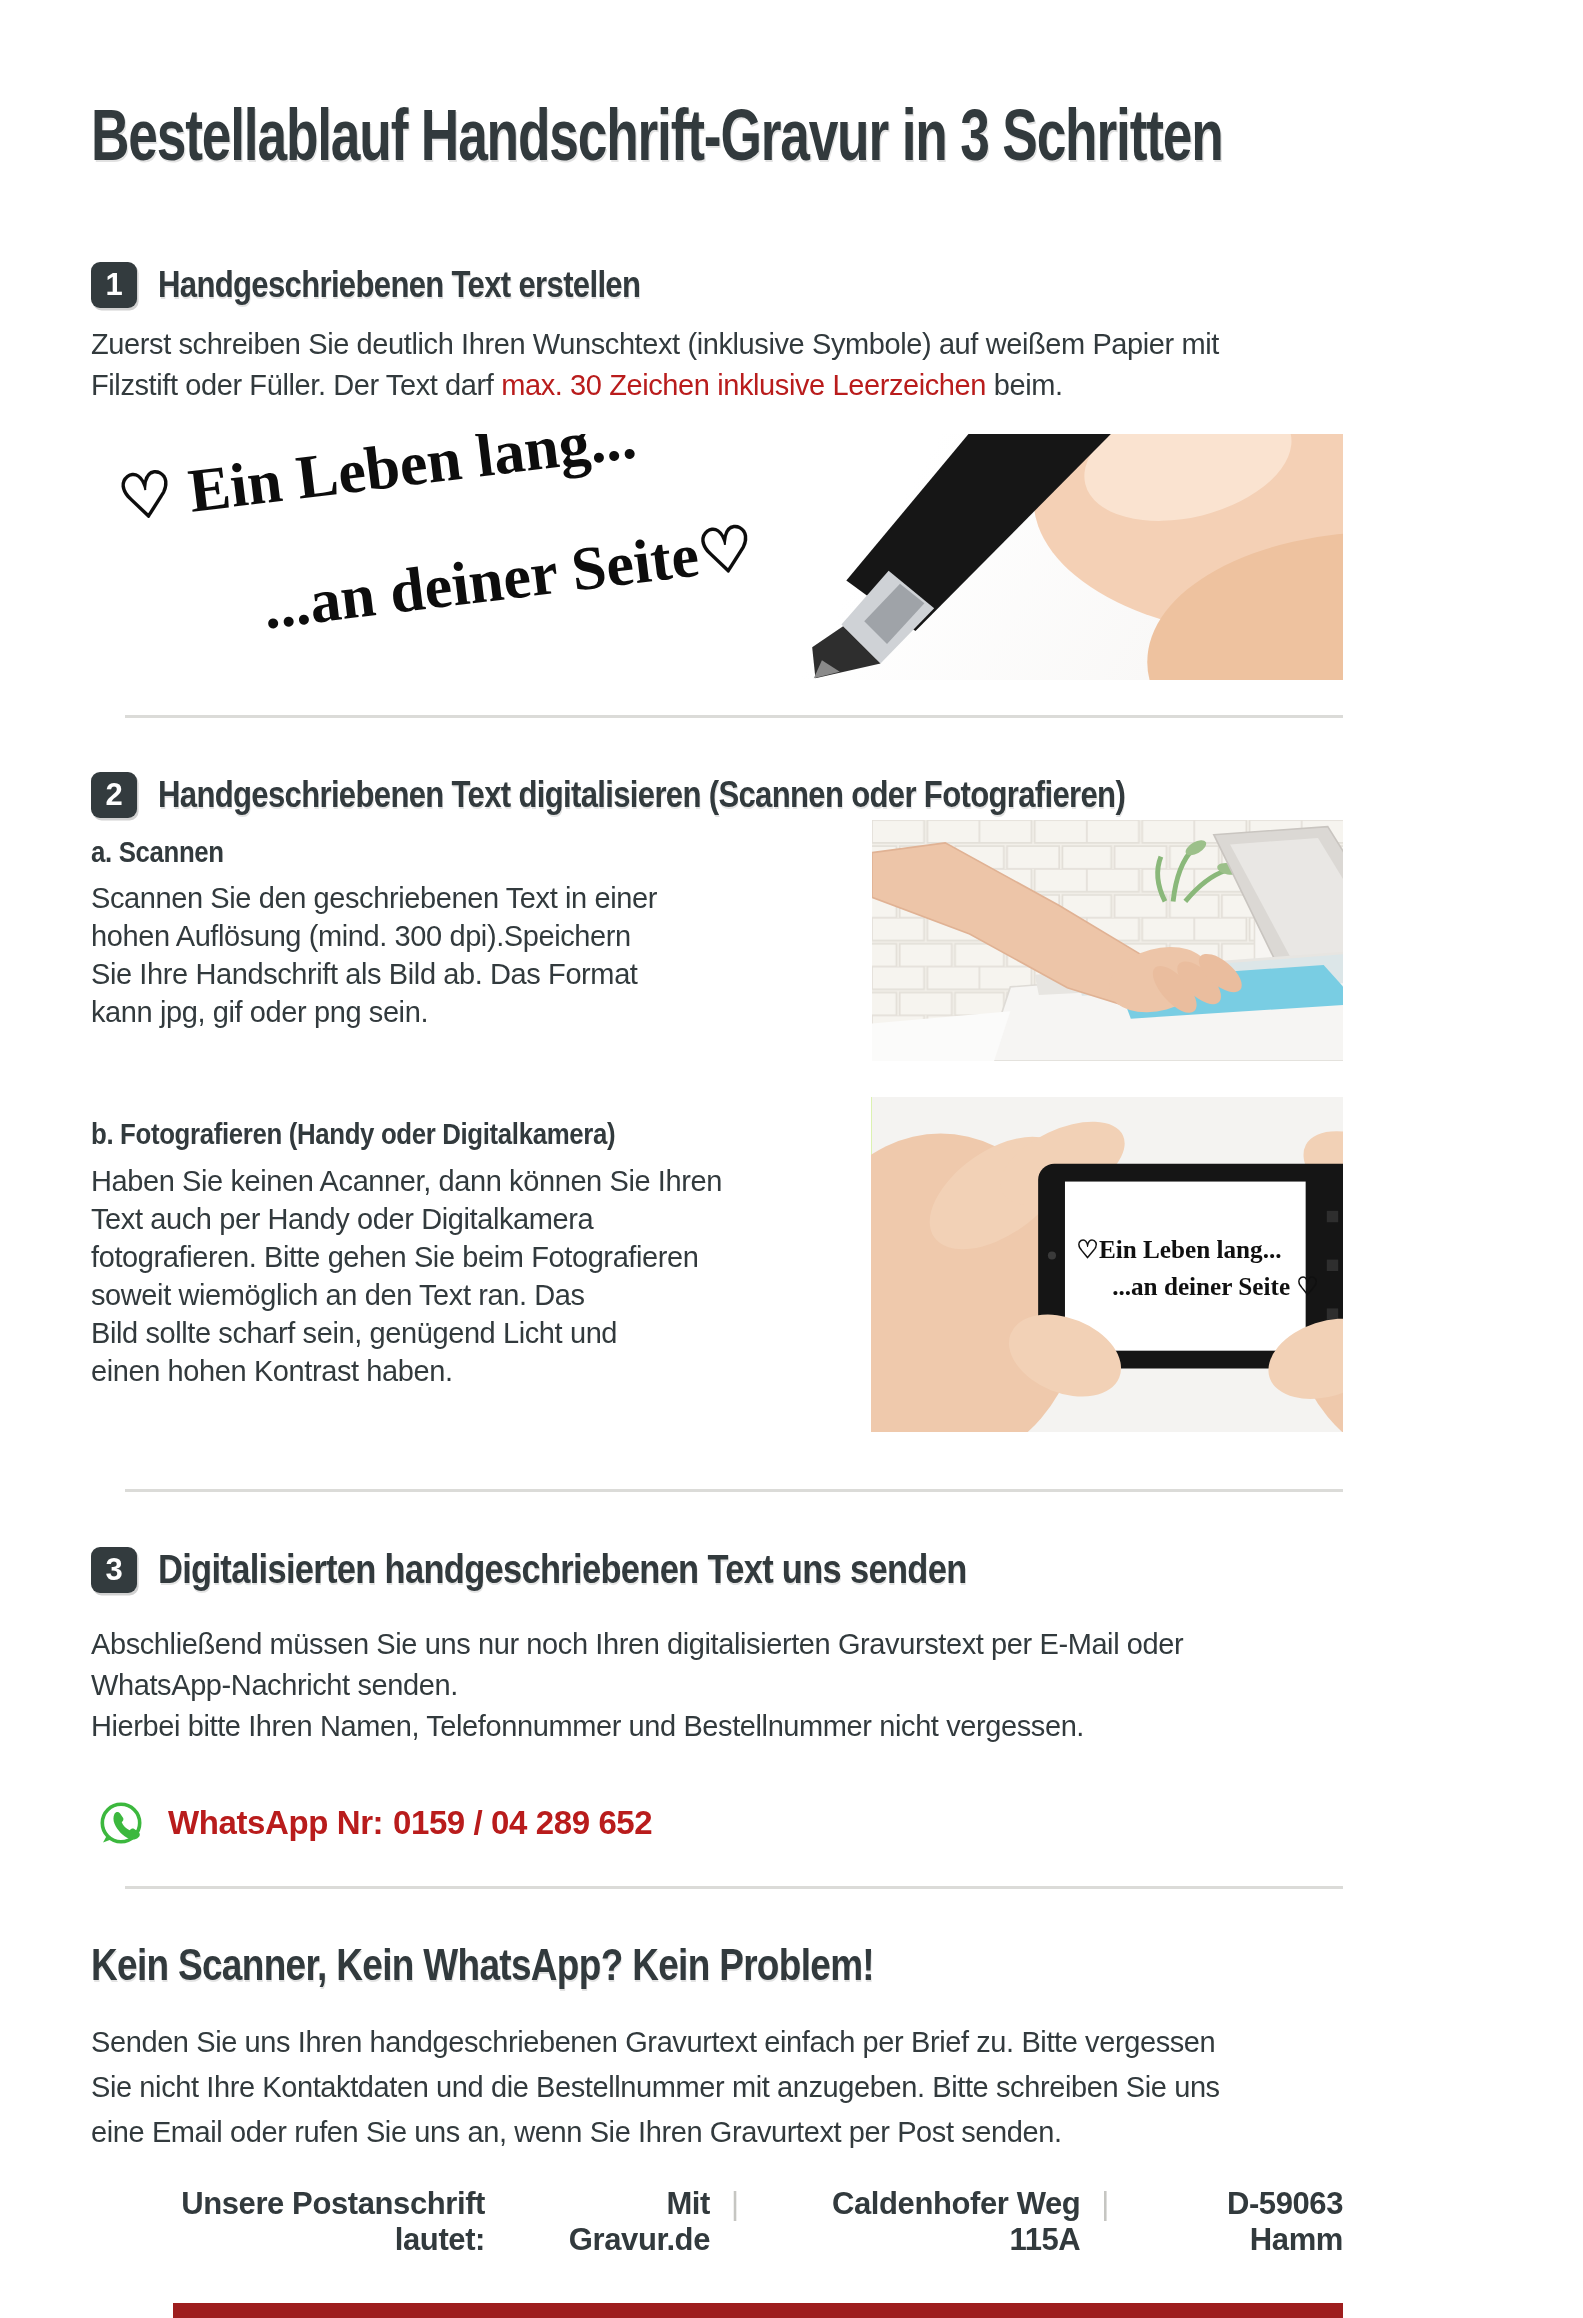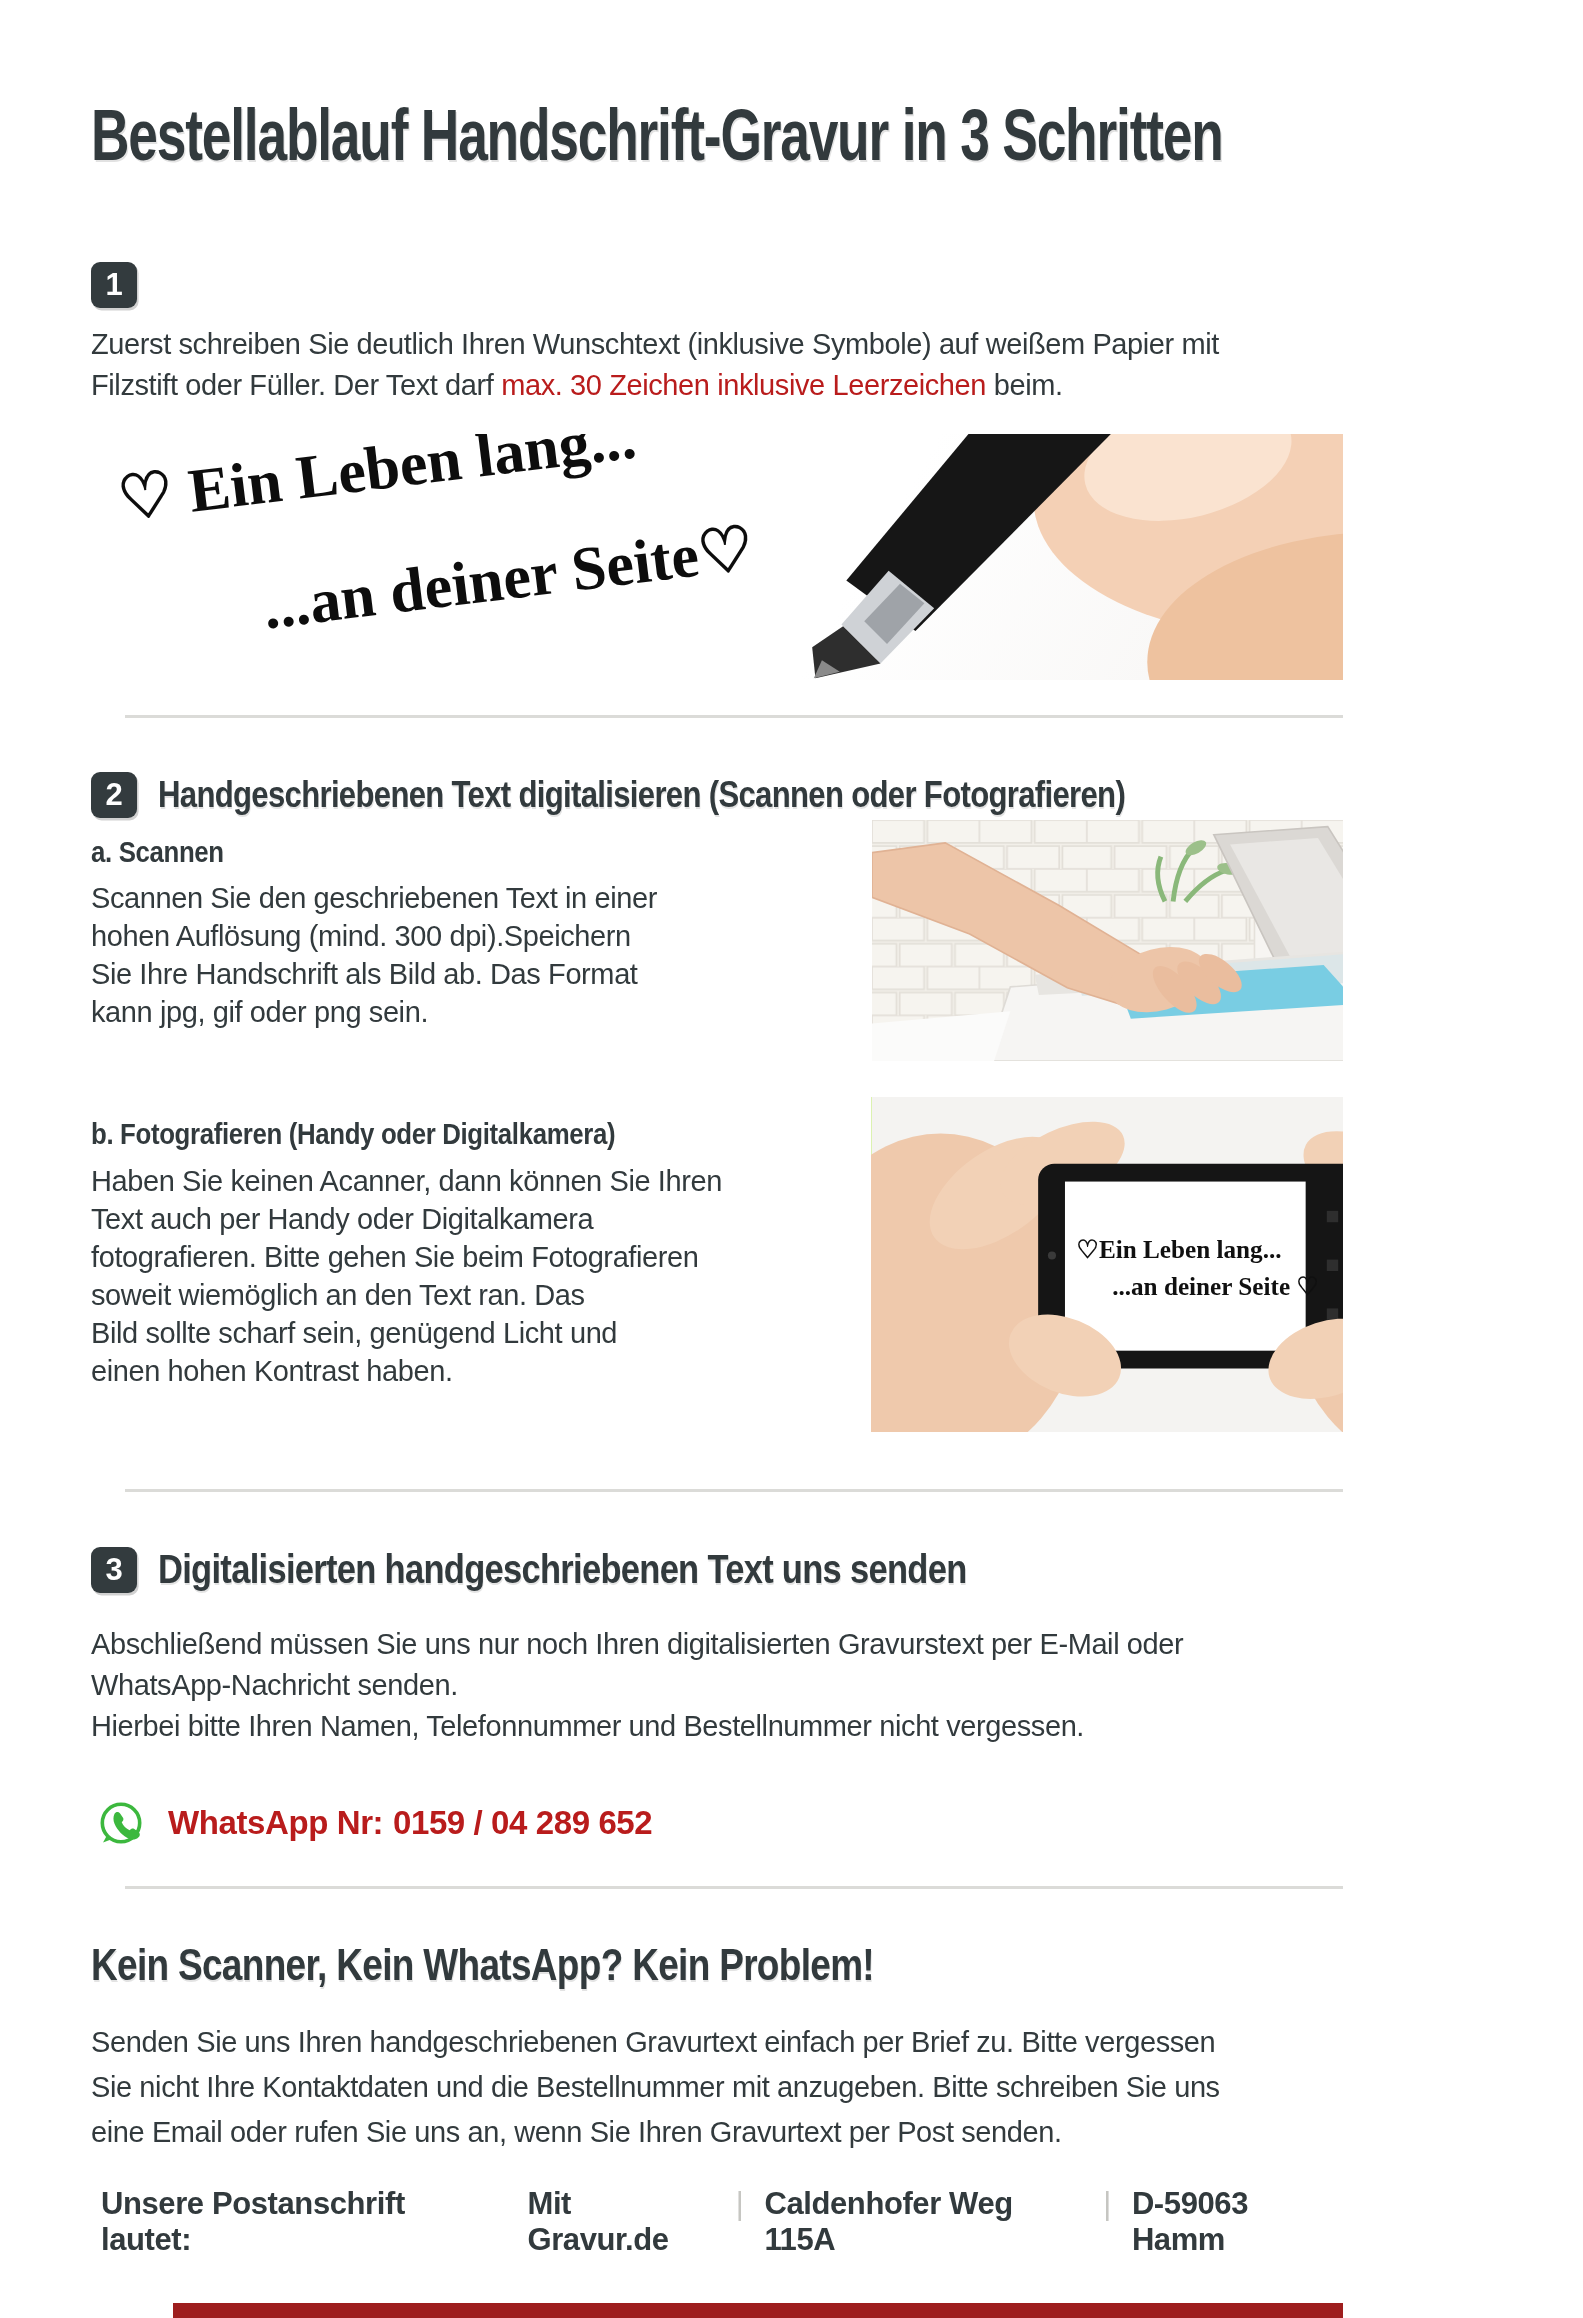--- a/index.html
+++ b/index.html
@@ -71,20 +71,23 @@
 <body>
 
 <div class="page">
 
   <h1 class="abs page-title" style="margin:0;">
     <span class="cond">Bestellablauf Handschrift-Gravur in 3 Schritten</span>
   </h1>
 
   <div class="abs step-row" style="left:91px;top:262px;">
     <div class="badge">1</div>
+    <div class="step-heading">
+      <span class="cond">Handgeschriebenen Text erstellen</span>
+    </div>
   </div>
   <div class="abs body-text" style="left:91px;top:324px;width:1384px;"><span>Zuerst schreiben Sie deutlich Ihren Wunschtext (inklusive Symbole) auf weißem Papier mit
 Filzstift oder Füller. Der Text darf </span><span class="red">max. 30 Zeichen inklusive Leerzeichen</span><span> beim.</span></div>
 
   <div class="abs photo photo1">
     <div class="hw hw-line1">♡ Ein Leben lang...</div>
     <div class="hw hw-line2">...an deiner Seite♡</div>
     <svg width="732" height="246" viewBox="0 0 900 302" style="position:absolute;right:0;top:0;">
       <ellipse cx="640" cy="80" rx="310" ry="170" fill="#f4d0b5"></ellipse>
       <ellipse cx="520" cy="30" rx="130" ry="72" fill="#fae3d0" transform="rotate(-14 520 30)"></ellipse>
@@ -211,21 +214,21 @@
 
   <div class="abs divider" style="top:1886px;"></div>
 
   <div class="abs footer-heading" style="left:91px;top:1940px;">
     <span class="cond">Kein Scanner, Kein WhatsApp? Kein Problem!</span>
   </div>
   <div class="abs body-text" style="left:91px;top:2020px;width:1400px;line-height:45px;">Senden Sie uns Ihren handgeschriebenen Gravurtext einfach per Brief zu. Bitte vergessen
 Sie nicht Ihre Kontaktdaten und die Bestellnummer mit anzugeben. Bitte schreiben Sie uns
 eine Email oder rufen Sie uns an, wenn Sie Ihren Gravurtext per Post senden.</div>
 
-  <div class="abs address-row" style="left:101px;top:2186px;">
+  <div class="abs address-row" style="left:91px;top:2186px;text-align:right;">
     <span class="address-label">Unsere Postanschrift lautet:</span>
     <span class="address-part">Mit Gravur.de</span>
     <span class="address-sep">|</span>
     <span class="address-part">Caldenhofer Weg 115A</span>
     <span class="address-sep">|</span>
     <span class="address-part">D-59063 Hamm</span>
   </div>
 
   <div class="abs red-bar"></div>
 

